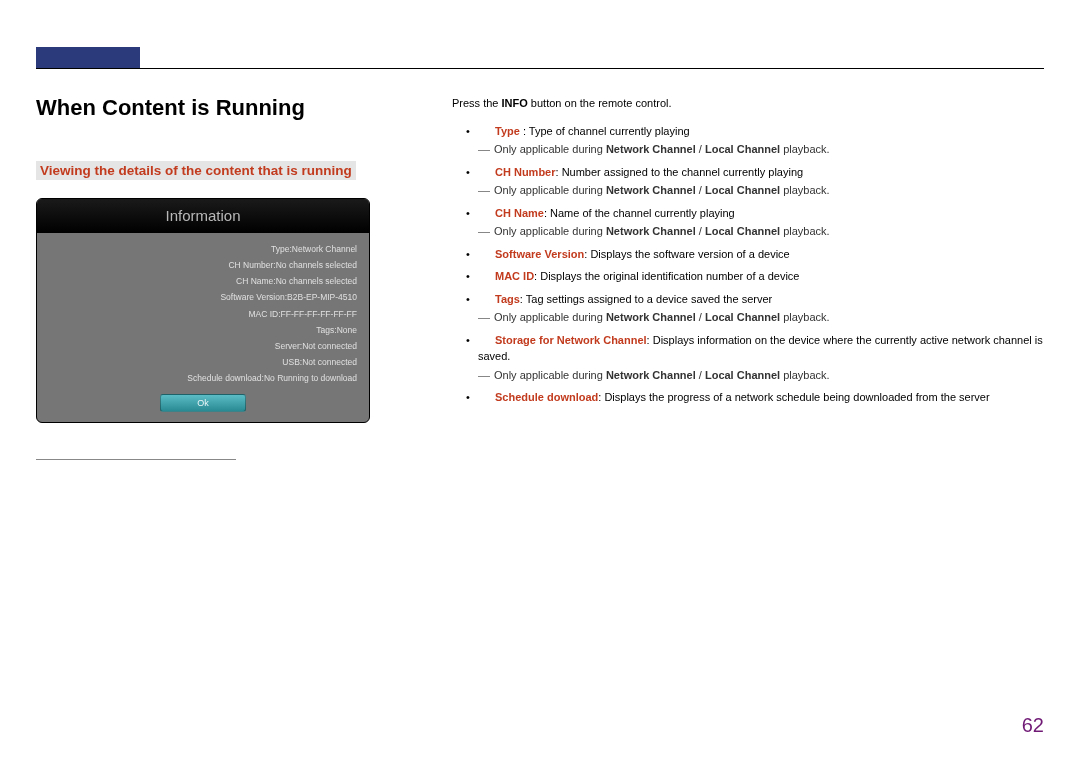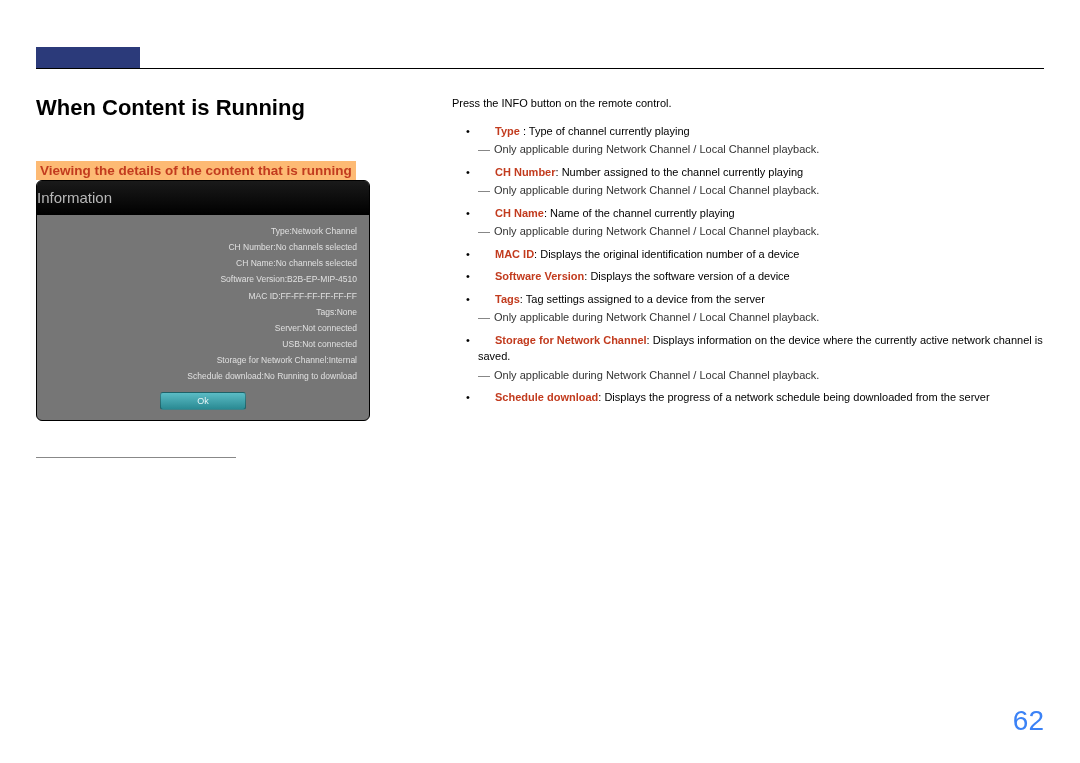--- a/index.html
+++ b/index.html
@@ -43,39 +43,40 @@
     font-size: 11px;
     line-height: 1.6;
   }
   h1 {
     font-size: 22px;
     font-weight: bold;
     margin-bottom: 40px;
   }
   h2 {
     display: inline-block;
-    background: #fdba74;
+    background: #e5e5e5;
     color: #c23b1e;
     font-size: 13.5px;
     font-weight: bold;
     padding: 2px 4px;
+    margin-bottom: 18px;
   }
   .info-dialog {
     width: 334px;
     border: 1px solid #000;
     border-radius: 6px;
     overflow: hidden;
     font-size: 9px;
     background: #767676;
   }
   .info-title {
     background: linear-gradient(#1a1a1a, #000);
     color: #b8b8b8;
     font-size: 15px;
-    text-align: left;
+    text-align: center;
     padding: 8px 0 9px;
     font-weight: 300;
   }
   .info-body {
     padding: 8px 12px 6px;
   }
   .info-row {
     display: flex;
     justify-content: flex-end;
     color: #e0e0e0;
@@ -138,27 +139,27 @@
     margin-top: 2px;
   }
   .sub-note::before {
     content: "―";
     position: absolute;
     left: 0;
     color: #777;
     font-size: 12px;
   }
   .red { color: #c23b1e; font-weight: bold; margin-left: 17px; }
-  .bold { font-weight: normal; }
+  .bold { font-weight: bold; }
   .page-num {
     position: absolute;
     right: 36px;
     bottom: 26px;
-    font-size: 28px;
-    color: #3b82f6;
+    font-size: 20px;
+    color: #701a75;
     font-weight: 300;
   }
 </style>
 </head>
 <body>
 
 <div class="header-box"></div>
 <div class="header-rule"></div>
 
 <div class="content">
@@ -193,24 +194,20 @@
             <span>Tags:</span>
             <span>None</span>
           </div>
         <div class="info-row">
             <span>Server:</span>
             <span>Not connected</span>
           </div>
         <div class="info-row">
             <span>USB:</span>
             <span>Not connected</span>
-          </div>
-        <div class="info-row">
-            <span>Storage for Network Channel:</span>
-            <span>Internal</span>
           </div>
         <div class="info-row">
             <span>Schedule download:</span>
             <span>No Running to download</span>
           </div>
       </div>
       <div class="info-btn-row">
         <span class="info-btn">Ok</span>
       </div>
     </div>
@@ -230,27 +227,27 @@
       </li>
       <li>
         <span class="red">CH Number</span><span>: Number assigned to the channel currently playing</span>
         <span class="sub-note"><span>Only applicable during </span><span class="bold">Network Channel</span><span> / </span><span class="bold">Local Channel</span><span> playback.</span></span>
       </li>
       <li>
         <span class="red">CH Name</span><span>: Name of the channel currently playing</span>
         <span class="sub-note"><span>Only applicable during </span><span class="bold">Network Channel</span><span> / </span><span class="bold">Local Channel</span><span> playback.</span></span>
       </li>
       <li>
+        <span class="red">Software Version</span><span>: Displays the software version of a device</span>
+      </li>
+      <li>
         <span class="red">MAC ID</span><span>: Displays the original identification number of a device</span>
       </li>
       <li>
-        <span class="red">Software Version</span><span>: Displays the software version of a device</span>
-      </li>
-      <li>
-        <span class="red">Tags</span><span>: Tag settings assigned to a device from the server</span>
+        <span class="red">Tags</span><span>: Tag settings assigned to a device saved the server</span>
         <span class="sub-note"><span>Only applicable during </span><span class="bold">Network Channel</span><span> / </span><span class="bold">Local Channel</span><span> playback.</span></span>
       </li>
       <li>
         <span class="red">Storage for Network Channel</span><span>: Displays information on the device where the currently active network channel is saved.</span>
         <span class="sub-note"><span>Only applicable during </span><span class="bold">Network Channel</span><span> / </span><span class="bold">Local Channel</span><span> playback.</span></span>
       </li>
       <li>
         <span class="red">Schedule download</span><span>: Displays the progress of a network schedule being downloaded from the server</span>
       </li>
     </ul>

